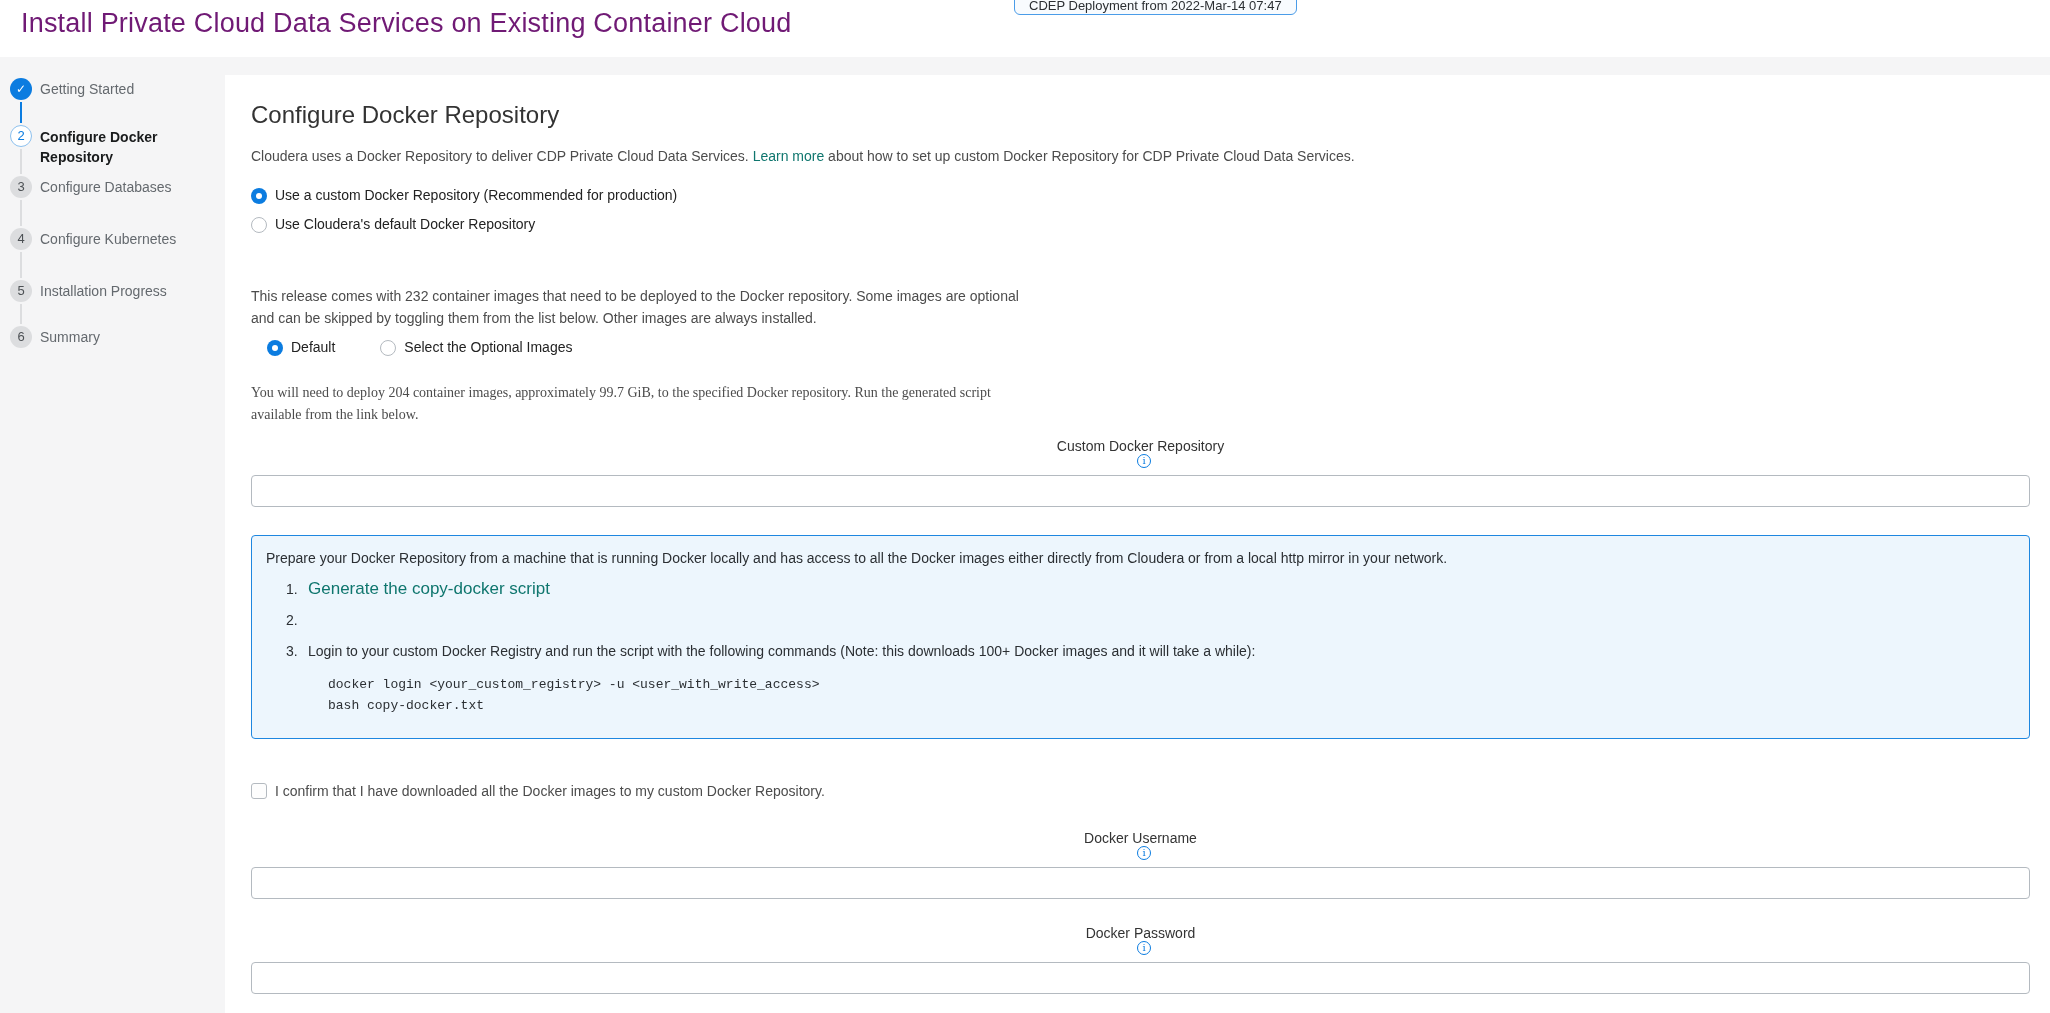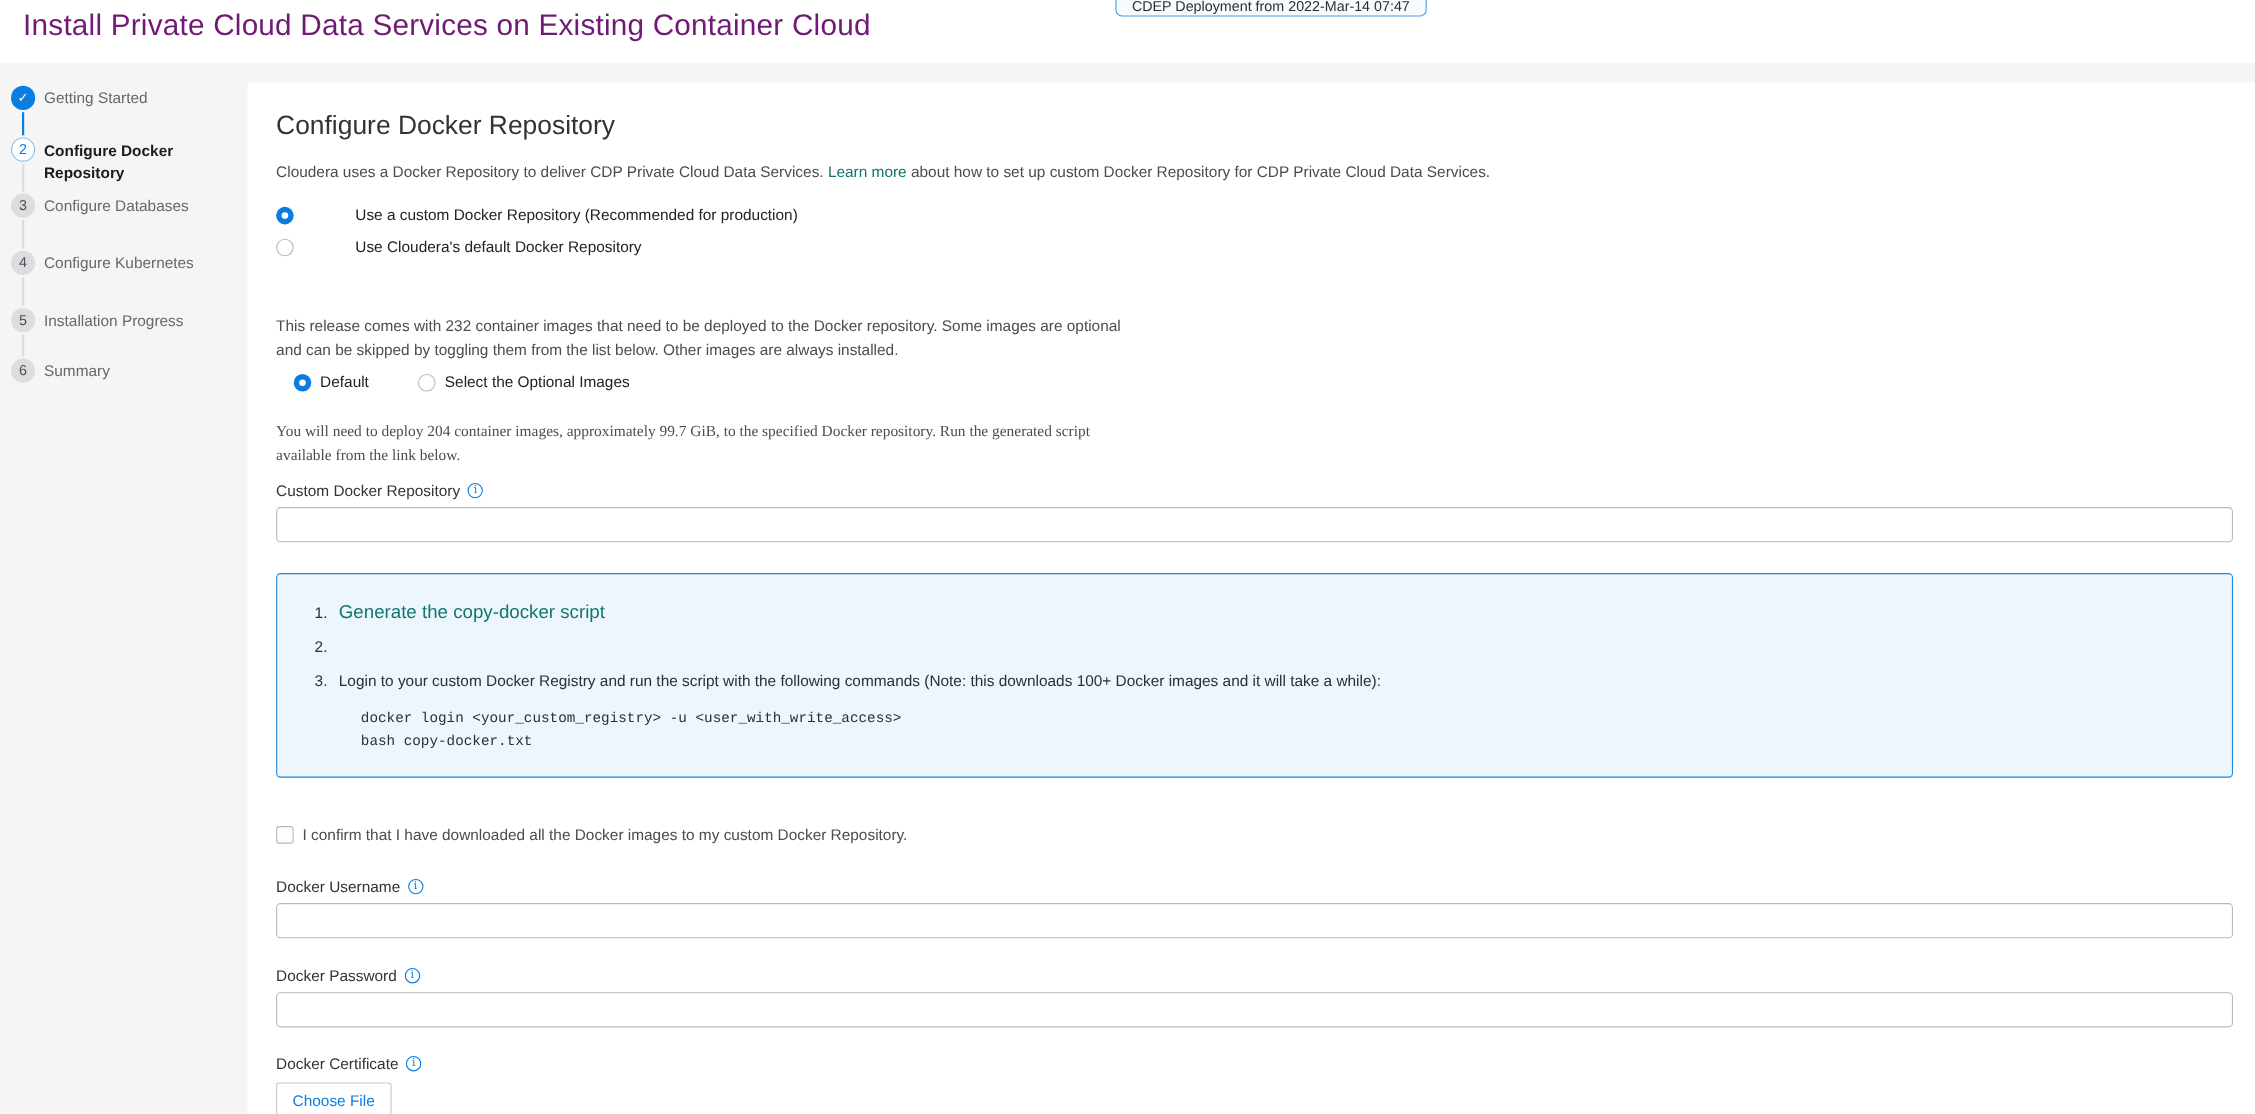--- a/index.html
+++ b/index.html
@@ -48,38 +48,38 @@
 
   
   .card {
     position:absolute; top:75px; left:225px; right:0; bottom:0;
     background:#fff; padding:26px 20px 0 26px; overflow:hidden;
   }
   .section-heading { font-size:24px; font-weight:400; color:#333; line-height:28px; }
   .intro { margin-top:17px; font-size:14px; line-height:20px; color:#4c4c4c; }
   a.link { color:#0f766e; text-decoration:none; cursor:pointer; }
 
-  .radio-row { display:flex; align-items:center; margin-top:12px;gap:48px; }
+  .radio-row { display:flex; align-items:center; margin-top:12px; }
   .radio-row.first { margin-top:21px; }
   .radio { width:16px; height:16px; border-radius:50%; flex:0 0 16px; position:relative; }
   .radio.off { background:#fff; border:1px solid #b4bac0; }
   .radio.on  { background:#0b7ce0; }
   .radio.on::after {
     content:""; position:absolute; left:5px; top:5px; width:6px; height:6px;
     border-radius:50%; background:#fff;
   }
   .radio-label { margin-left:8px; font-size:14px; color:#222; line-height:17px; }
   .inline-gap { margin-left:45px; display:flex; align-items:center; }
 
   .note { font-size:14px; line-height:22px; color:#4c4c4c; max-width:770px; }
   .note.release { margin-top:52px; }
   .mode-row { margin-top:10px; display:flex; align-items:center;margin-left:16px; }
   .note.deploy { margin-top:26px;font-family:Liberation Serif, serif; }
 
-  .field-label-row { display:flex; align-items:center; font-size:14px; color:#333; }
+  .field-label-row { display:flex; align-items:center; font-size:14px; color:#333;flex-direction:column; }
   .mt-label { margin-top:12px; }
   .info-icon {
     margin-left:7px; width:14px; height:14px; border-radius:50%;
     border:1px solid #0b7ce0; color:#0b7ce0; font-size:10px; line-height:12px;
     text-align:center; font-style:normal; cursor:pointer; flex:0 0 14px;
     font-family:"DejaVu Serif",serif;
   }
   input.text-input {
     margin-top:7px; width:100%; height:32px; border:1px solid #b4bac0;
     border-radius:4px; background:#fff; font-size:14px; padding:0 10px;
@@ -194,20 +194,21 @@
 
   <p class="note deploy">You will need to deploy 204 container images, approximately 99.7 GiB, to the specified Docker repository. Run the generated script available from the link below.</p>
 
   <div class="field-label-row mt-label">
     <span>Custom Docker Repository</span>
     <i class="info-icon">i</i>
   </div>
   <input type="text" class="text-input" value="" style="">
 
   <div class="info-panel">
+    <div class="panel-intro">Prepare your Docker Repository from a machine that is running Docker locally and has access to all the Docker images either directly from Cloudera or from a local http mirror in your network.</div>
     <div class="panel-item">
       <span class="num">1.</span>
       <a class="link">Generate the copy-docker script</a>
     </div>
     <div class="panel-item">
       <span class="num">2.</span>
     </div>
     <div class="panel-item">
       <span class="num">3.</span>
       <span>Login to your custom Docker Registry and run the script with the following commands (Note: this downloads 100+ Docker images and it will take a while):</span>

